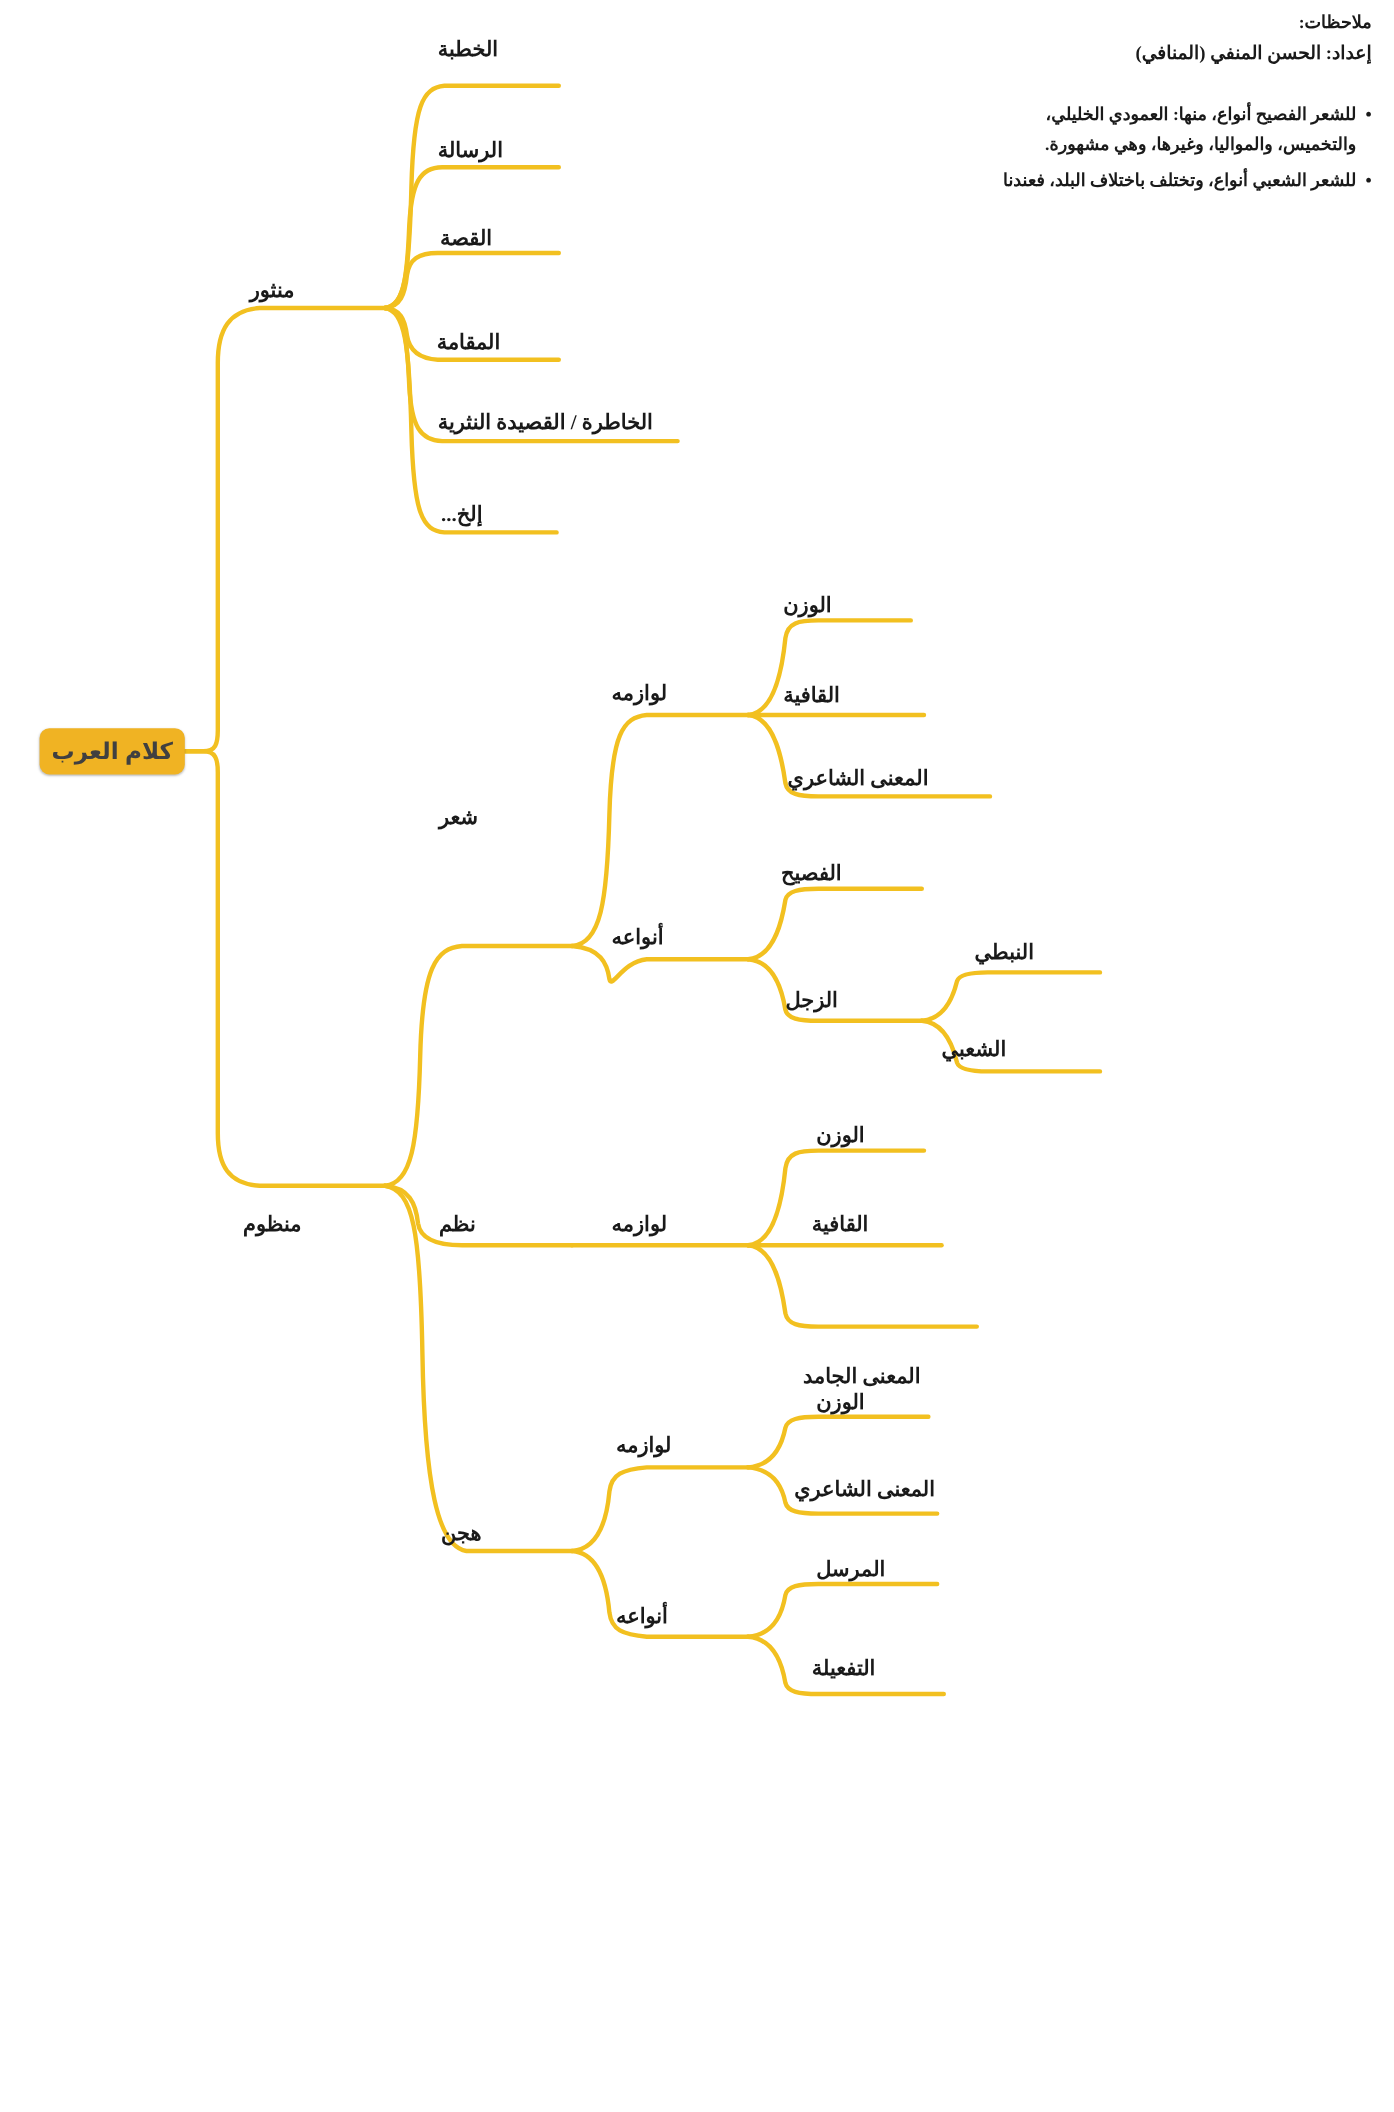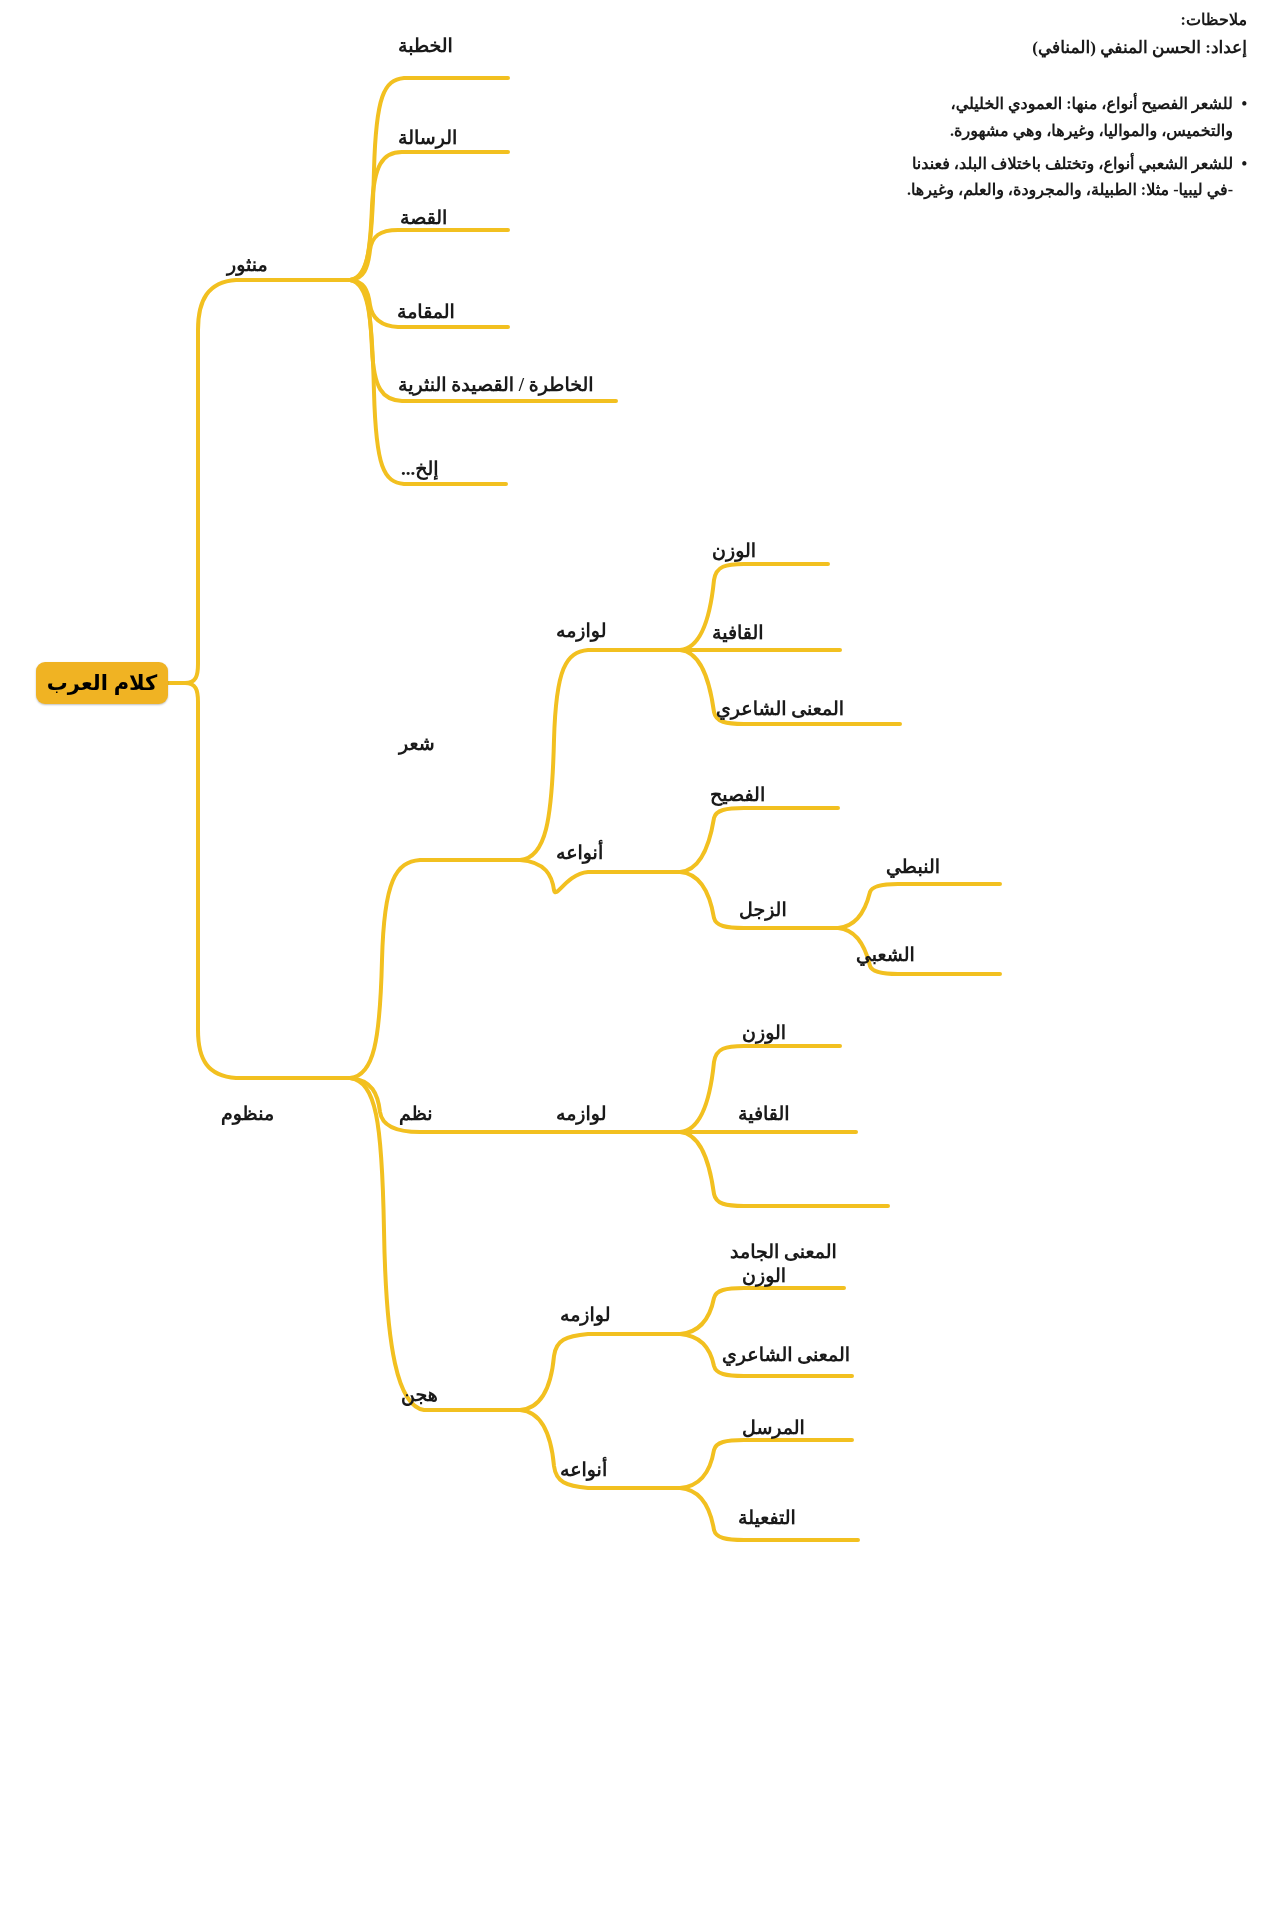--- a/index.html
+++ b/index.html
@@ -21,21 +21,21 @@
   .lvl1{font-size:19px;}
   .lvl2{font-size:19px;}
   .lvl3{font-size:19px;}
   .lvl4{font-size:19px;}
 
   #root-node{
     position:absolute;left:36px;top:662px;
     width:132px;height:42px;border-radius:9px;
     background:#f0b323;box-shadow:0 1px 2px rgba(0,0,0,.25);
     display:flex;align-items:center;justify-content:center;
-    color:#000000;font-size:21px;font-weight:700;
+    color:#404040;font-size:21px;font-weight:700;
     font-family:"Liberation Sans","DejaVu Sans",sans-serif;
     letter-spacing:.5px;
   }
 
   #notes-panel{
     position:absolute;right:20px;top:10px;width:530px;
     direction:rtl;text-align:right;
     font-family:"Liberation Serif","DejaVu Serif",serif;
   }
   #notes-credit{font-size:17px;font-weight:700;margin:6px 0 34px 0;}
@@ -144,21 +144,21 @@
   <div class="node-label lvl4" style="left:716px;top:699px;">
     <span>المعنى الشاعري</span>
   </div>
 
   <div class="node-label lvl3" style="left:556px;top:843px;">
     <span>أنواعه</span>
   </div>
   <div class="node-label lvl4" style="left:710px;top:785px;">
     <span>الفصيح</span>
   </div>
-  <div class="node-label lvl4" style="left:714px;top:900px;padding-left:25px;">
+  <div class="node-label lvl4" style="left:714px;top:900px;">
     <span>الزجل</span>
   </div>
   <div class="node-label lvl4" style="left:886px;top:857px;">
     <span>النبطي</span>
   </div>
   <div class="node-label lvl4" style="left:856px;top:945px;">
     <span>الشعبي</span>
   </div>
 
   <div class="node-label lvl2" style="left:399px;top:1104px;">
@@ -208,14 +208,13 @@
   <div class="note-item">
     <span class="bullet">•</span>
     <span>للشعر الفصيح أنواع، منها: العمودي الخليلي،</span>
   </div>
   <div class="note-cont">والتخميس، والمواليا، وغيرها، وهي مشهورة.</div>
 
   <div class="note-item">
     <span class="bullet">•</span>
     <span>للشعر الشعبي أنواع، وتختلف باختلاف البلد، فعندنا</span>
   </div>
-  <div class="note-cont">-في ليبيا- مثلا: الطبيلة، والمجرودة، والعلم، وغيرها.</div>
 </div>
 
 </body></html>

